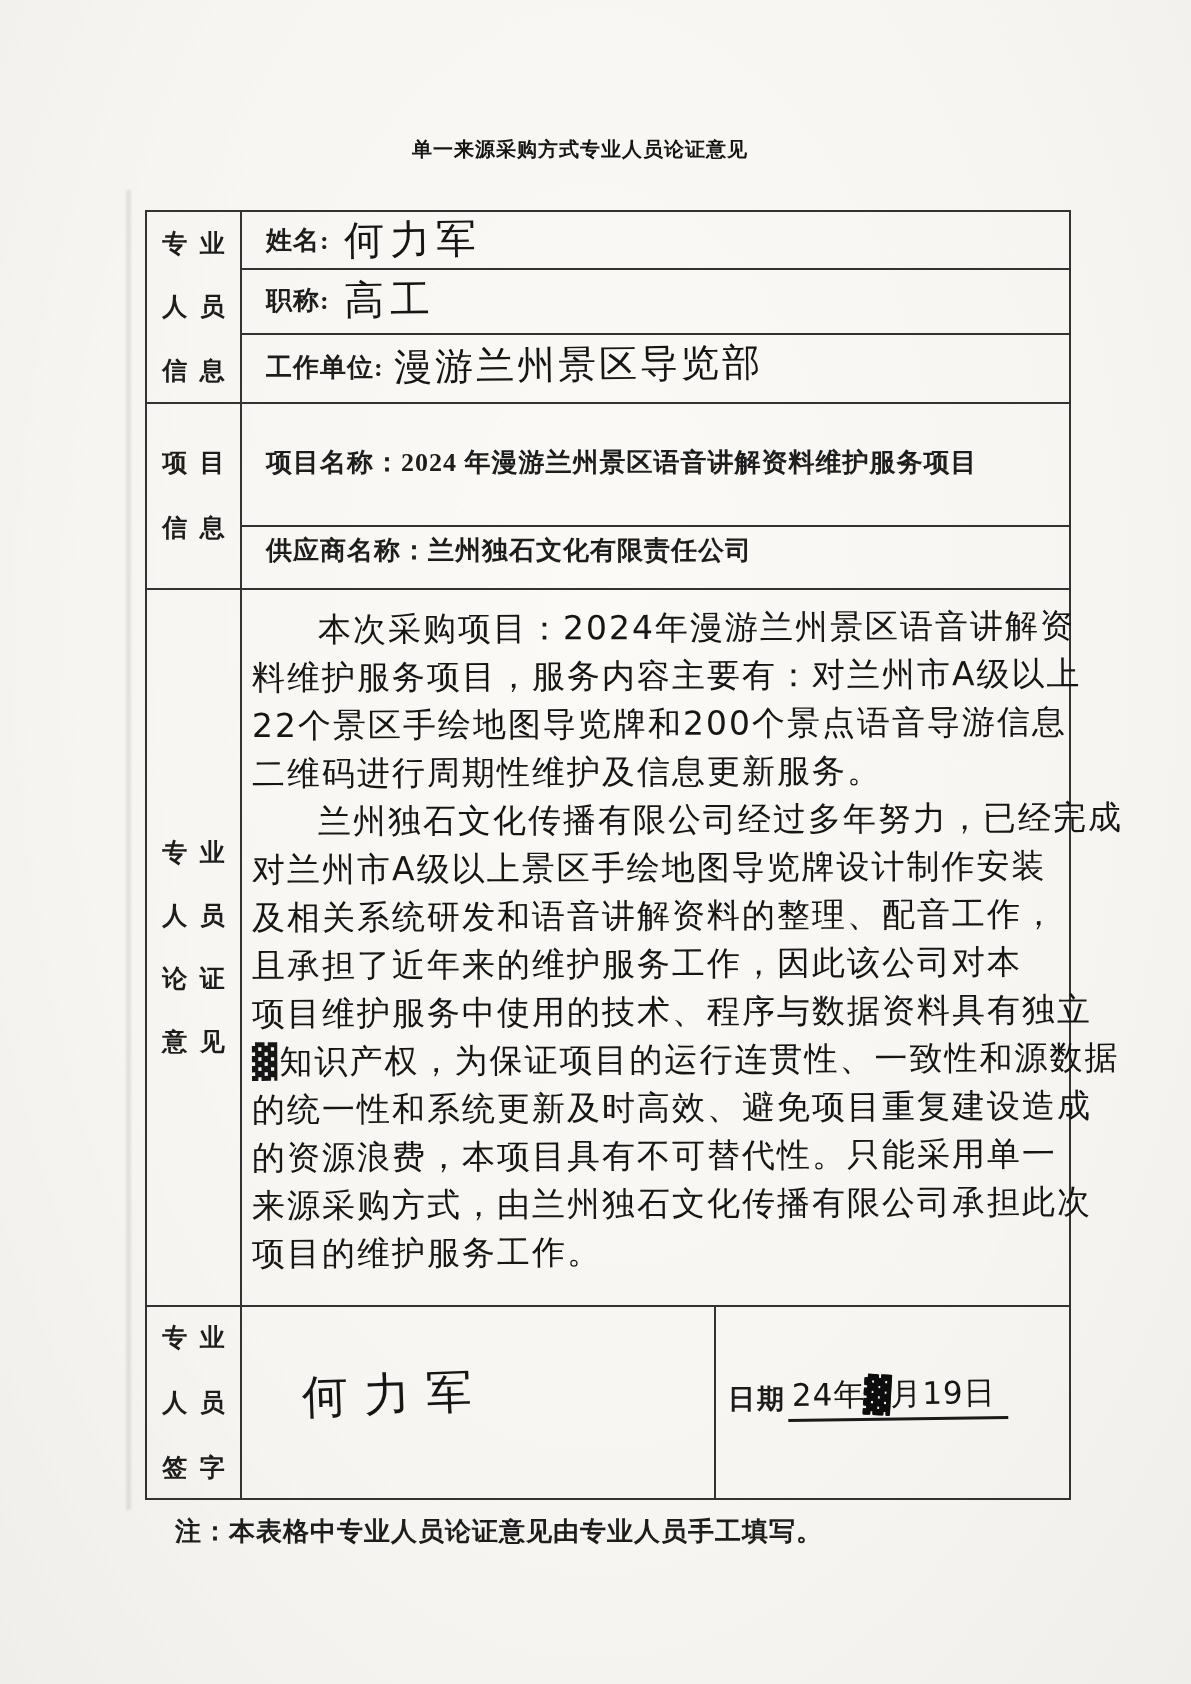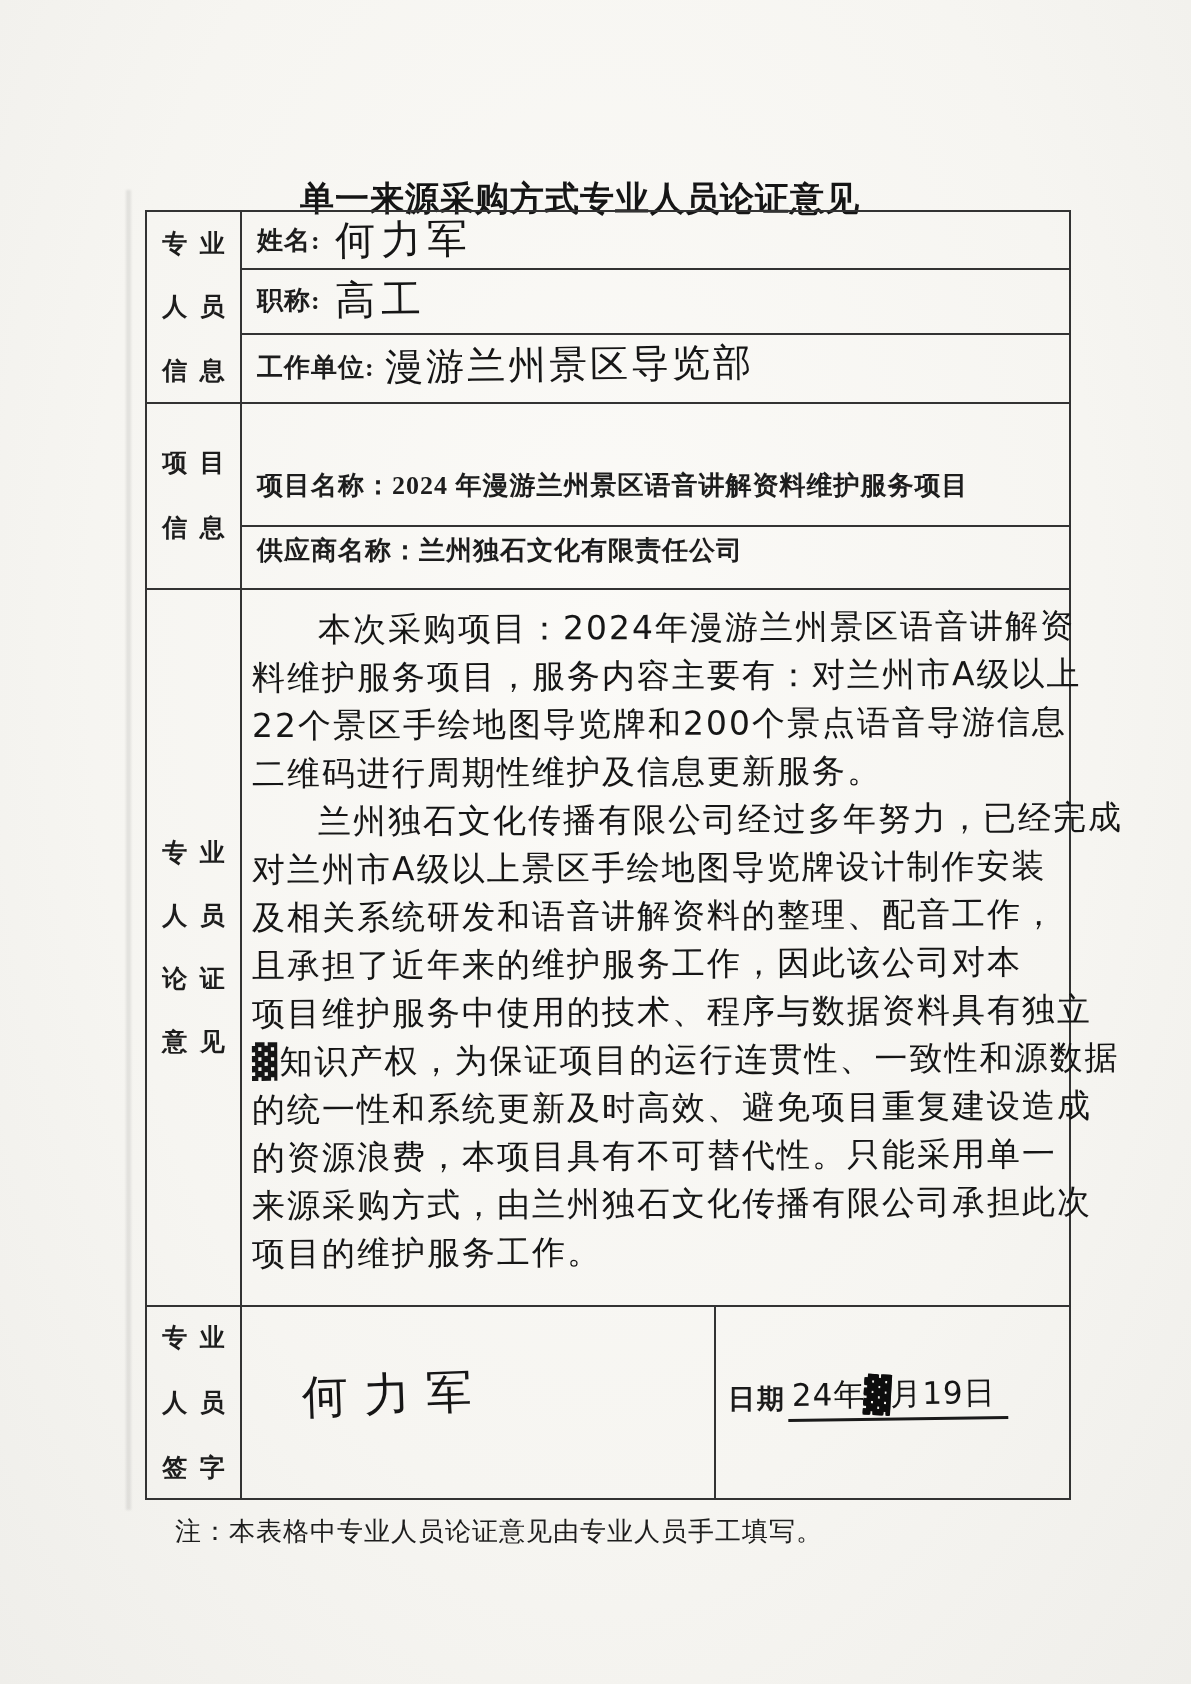--- a/index.html
+++ b/index.html
@@ -14,21 +14,21 @@
     color:#1b1b1b;
   }
   
   .scan-streak {
     position:absolute; left:126px; top:190px; width:5px; height:1320px;
     background:rgba(60,60,60,0.10); filter:blur(1px);
   }
   .doc-title {
     position:absolute; top:136px; left:0; width:1160px; text-align:center;
     font-family:"Liberation Serif", serif;
-    font-size:34px; font-weight:bold; letter-spacing:1px; color:#151515;margin-top:40px;
+    font-size:20px; font-weight:bold; letter-spacing:1px; color:#151515;
   }
   
   .form-table {
     position:absolute; left:145px; top:210px; width:926px; height:1290px;
     border:2px solid #333; box-sizing:border-box;
   }
   .hline, .vline { position:absolute; background:#333; }
   .hline { height:2px; }
   .vline { width:2px; }
   .hl-sec1-bottom   { left:0;  right:0;   top:190px; }
@@ -48,26 +48,26 @@
   }
   .sec-label span { display:inline-block; white-space:pre; }
   .sl-1 { top:0;      height:190px; justify-content:space-around; }
   .sl-2 { top:190px;  height:186px; justify-content:center; gap:32px; }
   .sl-3 { top:376px;  height:717px; justify-content:center; gap:30px; }
   .sl-4 { top:1093px; height:195px; justify-content:space-around; }
 
   
   .cell {
     position:absolute; left:93px; right:0; box-sizing:border-box;
-    display:flex; align-items:center; padding-left:17px;
+    display:flex; align-items:center; padding-left:26px;
   }
   .c-r1 { top:0;     height:56px; }
   .c-r2 { top:56px;  height:65px; }
   .c-r3 { top:121px; height:69px; }
-  .c-r4 { top:190px; height:121px;margin-top:23px; }
+  .c-r4 { top:190px; height:121px; }
   .c-r5 { top:313px; height:51px; }
   .printed {
     font-family:"Liberation Serif", serif; font-weight:bold;
     font-size:26px; color:#1d1d1d; letter-spacing:1px; white-space:nowrap;
   }
   
   .hw {
     font-family:"DejaVu Sans", sans-serif;
     color:#161616; white-space:nowrap;
     transform:rotate(-0.8deg); transform-origin:left center;
@@ -96,21 +96,21 @@
     display:inline-block; min-width:210px; border-bottom:3px solid #1a1a1a;
     padding:0 6px 2px 4px; margin-left:2px;
     font-size:31px; letter-spacing:1px;
   }
   .blot {
     display:inline-block; color:#0d0d0d; transform:rotate(4deg) scale(1.1);
     text-shadow:1px 0 #0d0d0d, 0 1px #0d0d0d, 1px 1px #0d0d0d;
   }
   .footnote {
     position:absolute; left:175px; top:1514px;
-    font-family:"Liberation Serif", serif; font-weight:normal;
+    font-family:"Liberation Serif", serif; font-weight:bold;
     font-size:26px; letter-spacing:1px; color:#1d1d1d;
   }
 </style>
 </head>
 <body>
 
 <div class="paper">
   <div class="scan-streak"></div>
 
   <div class="doc-title">单一来源采购方式专业人员论证意见</div>

